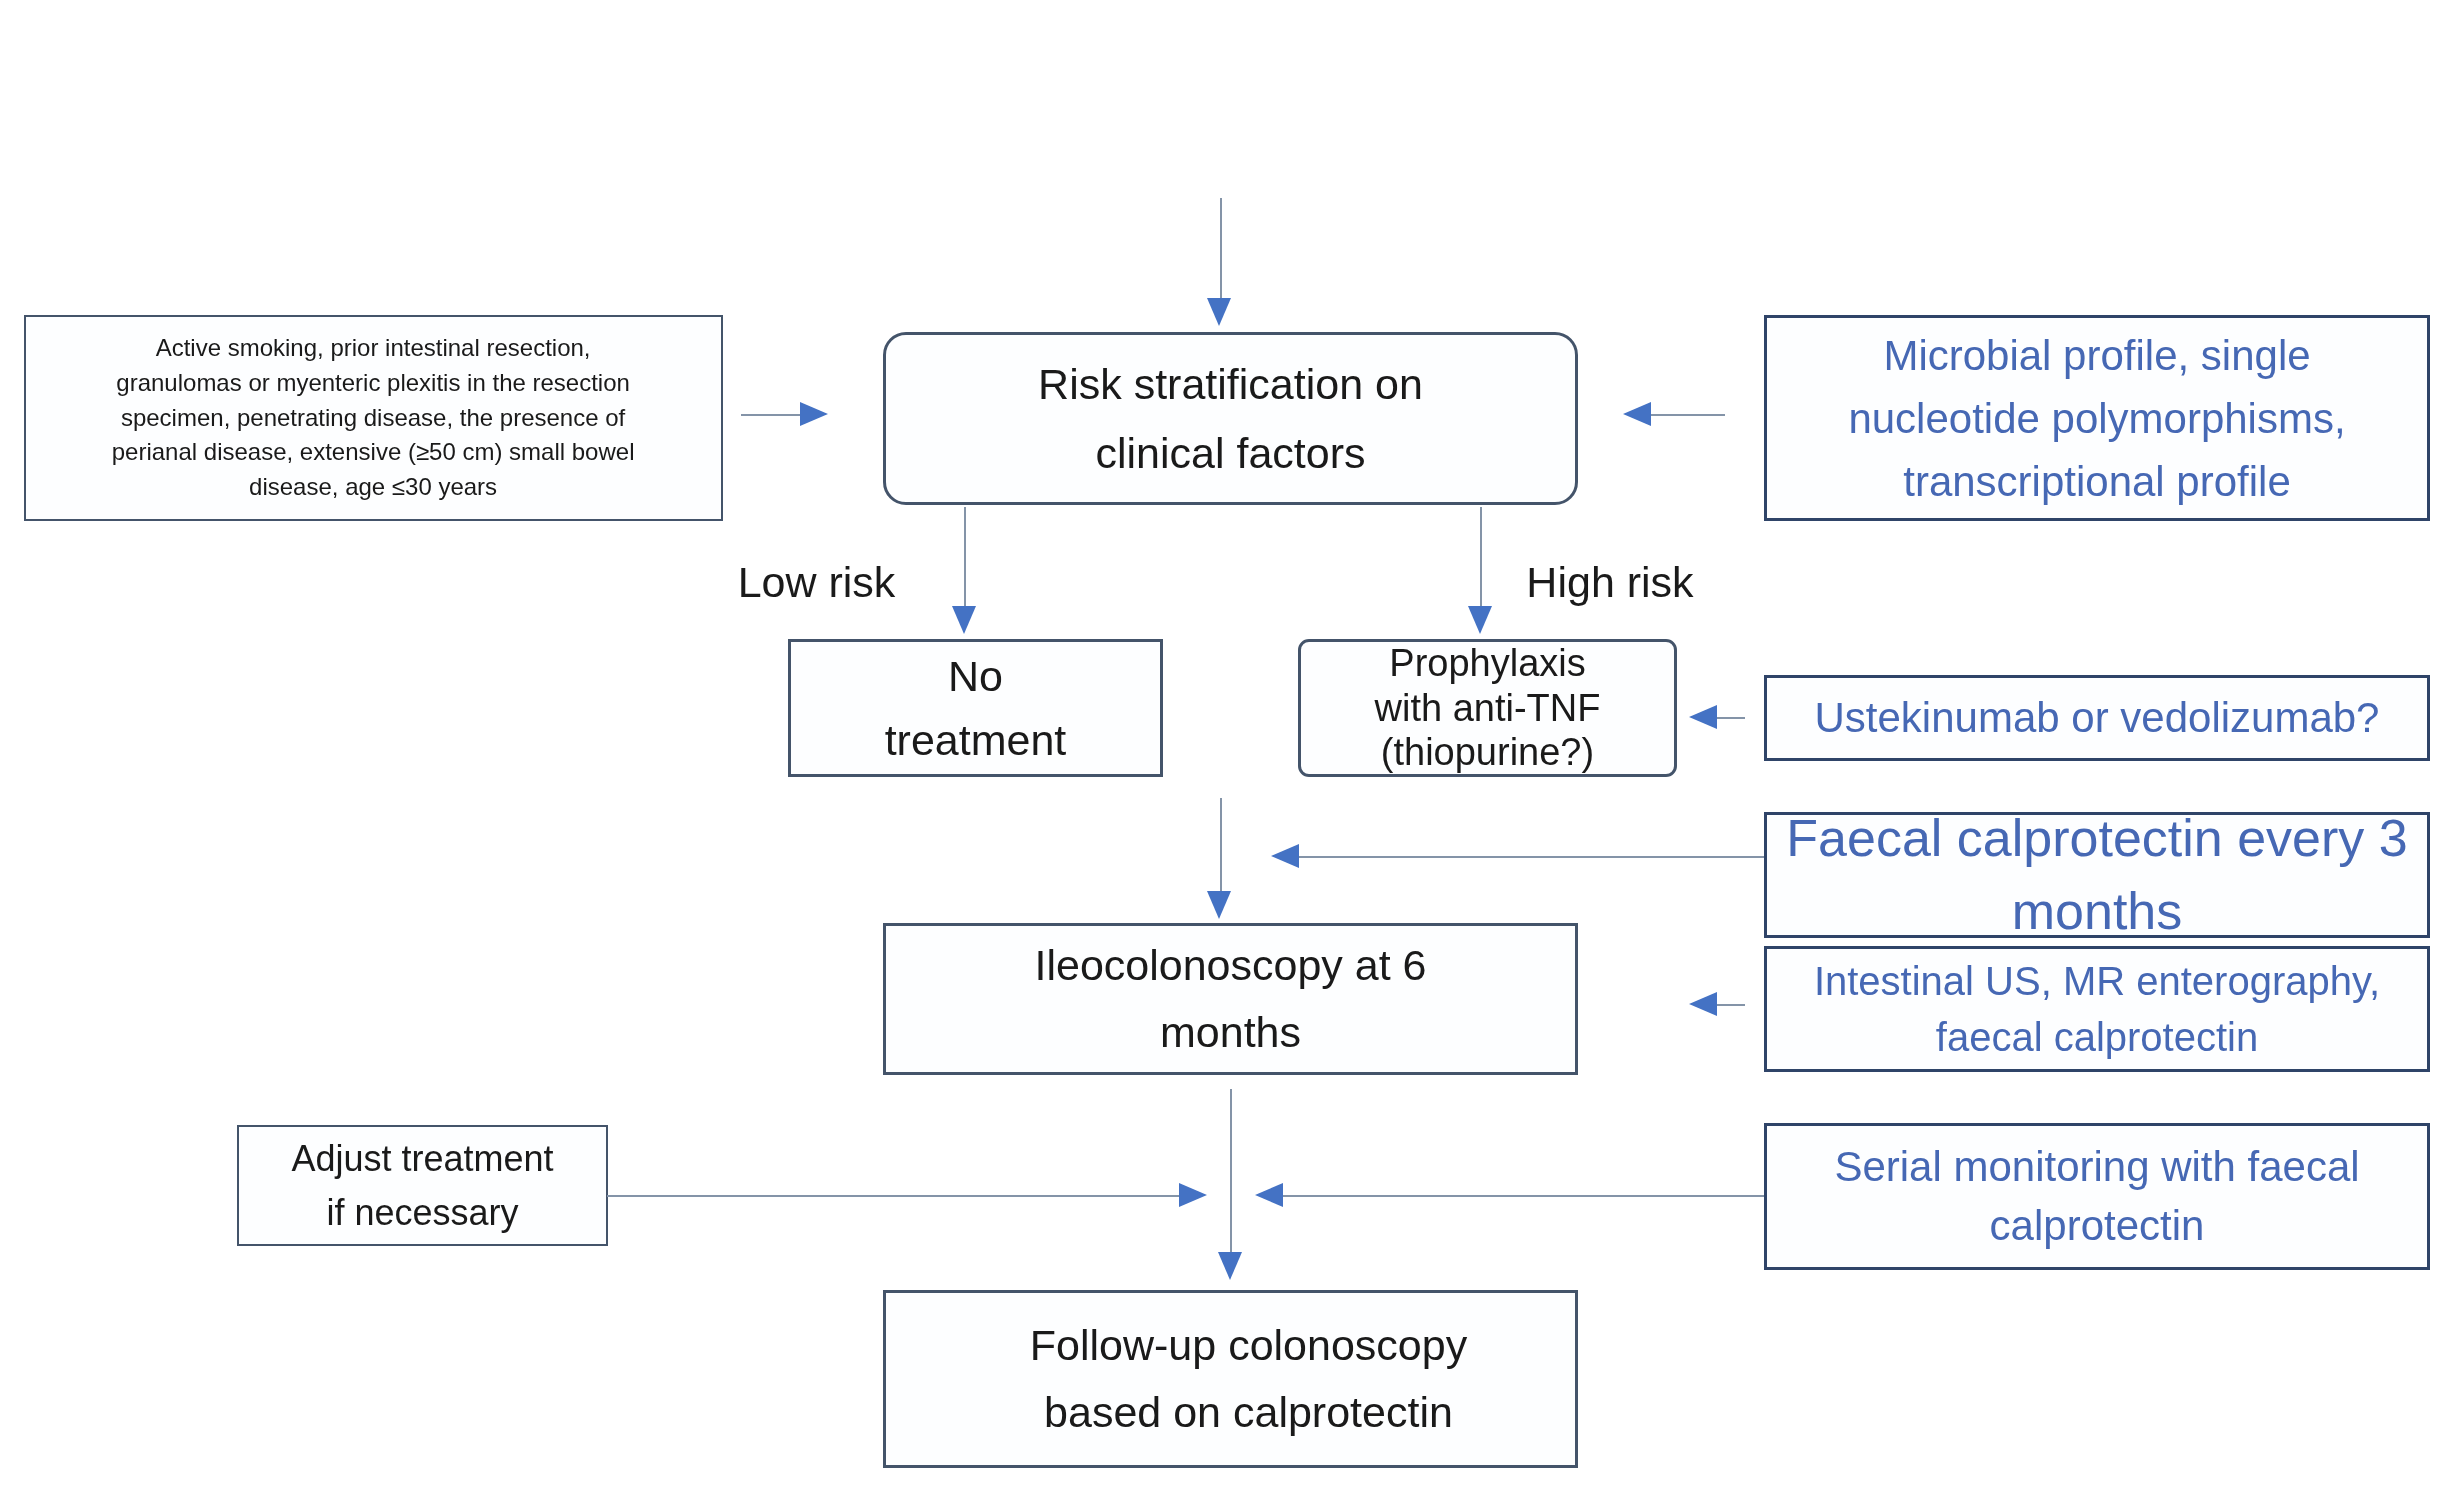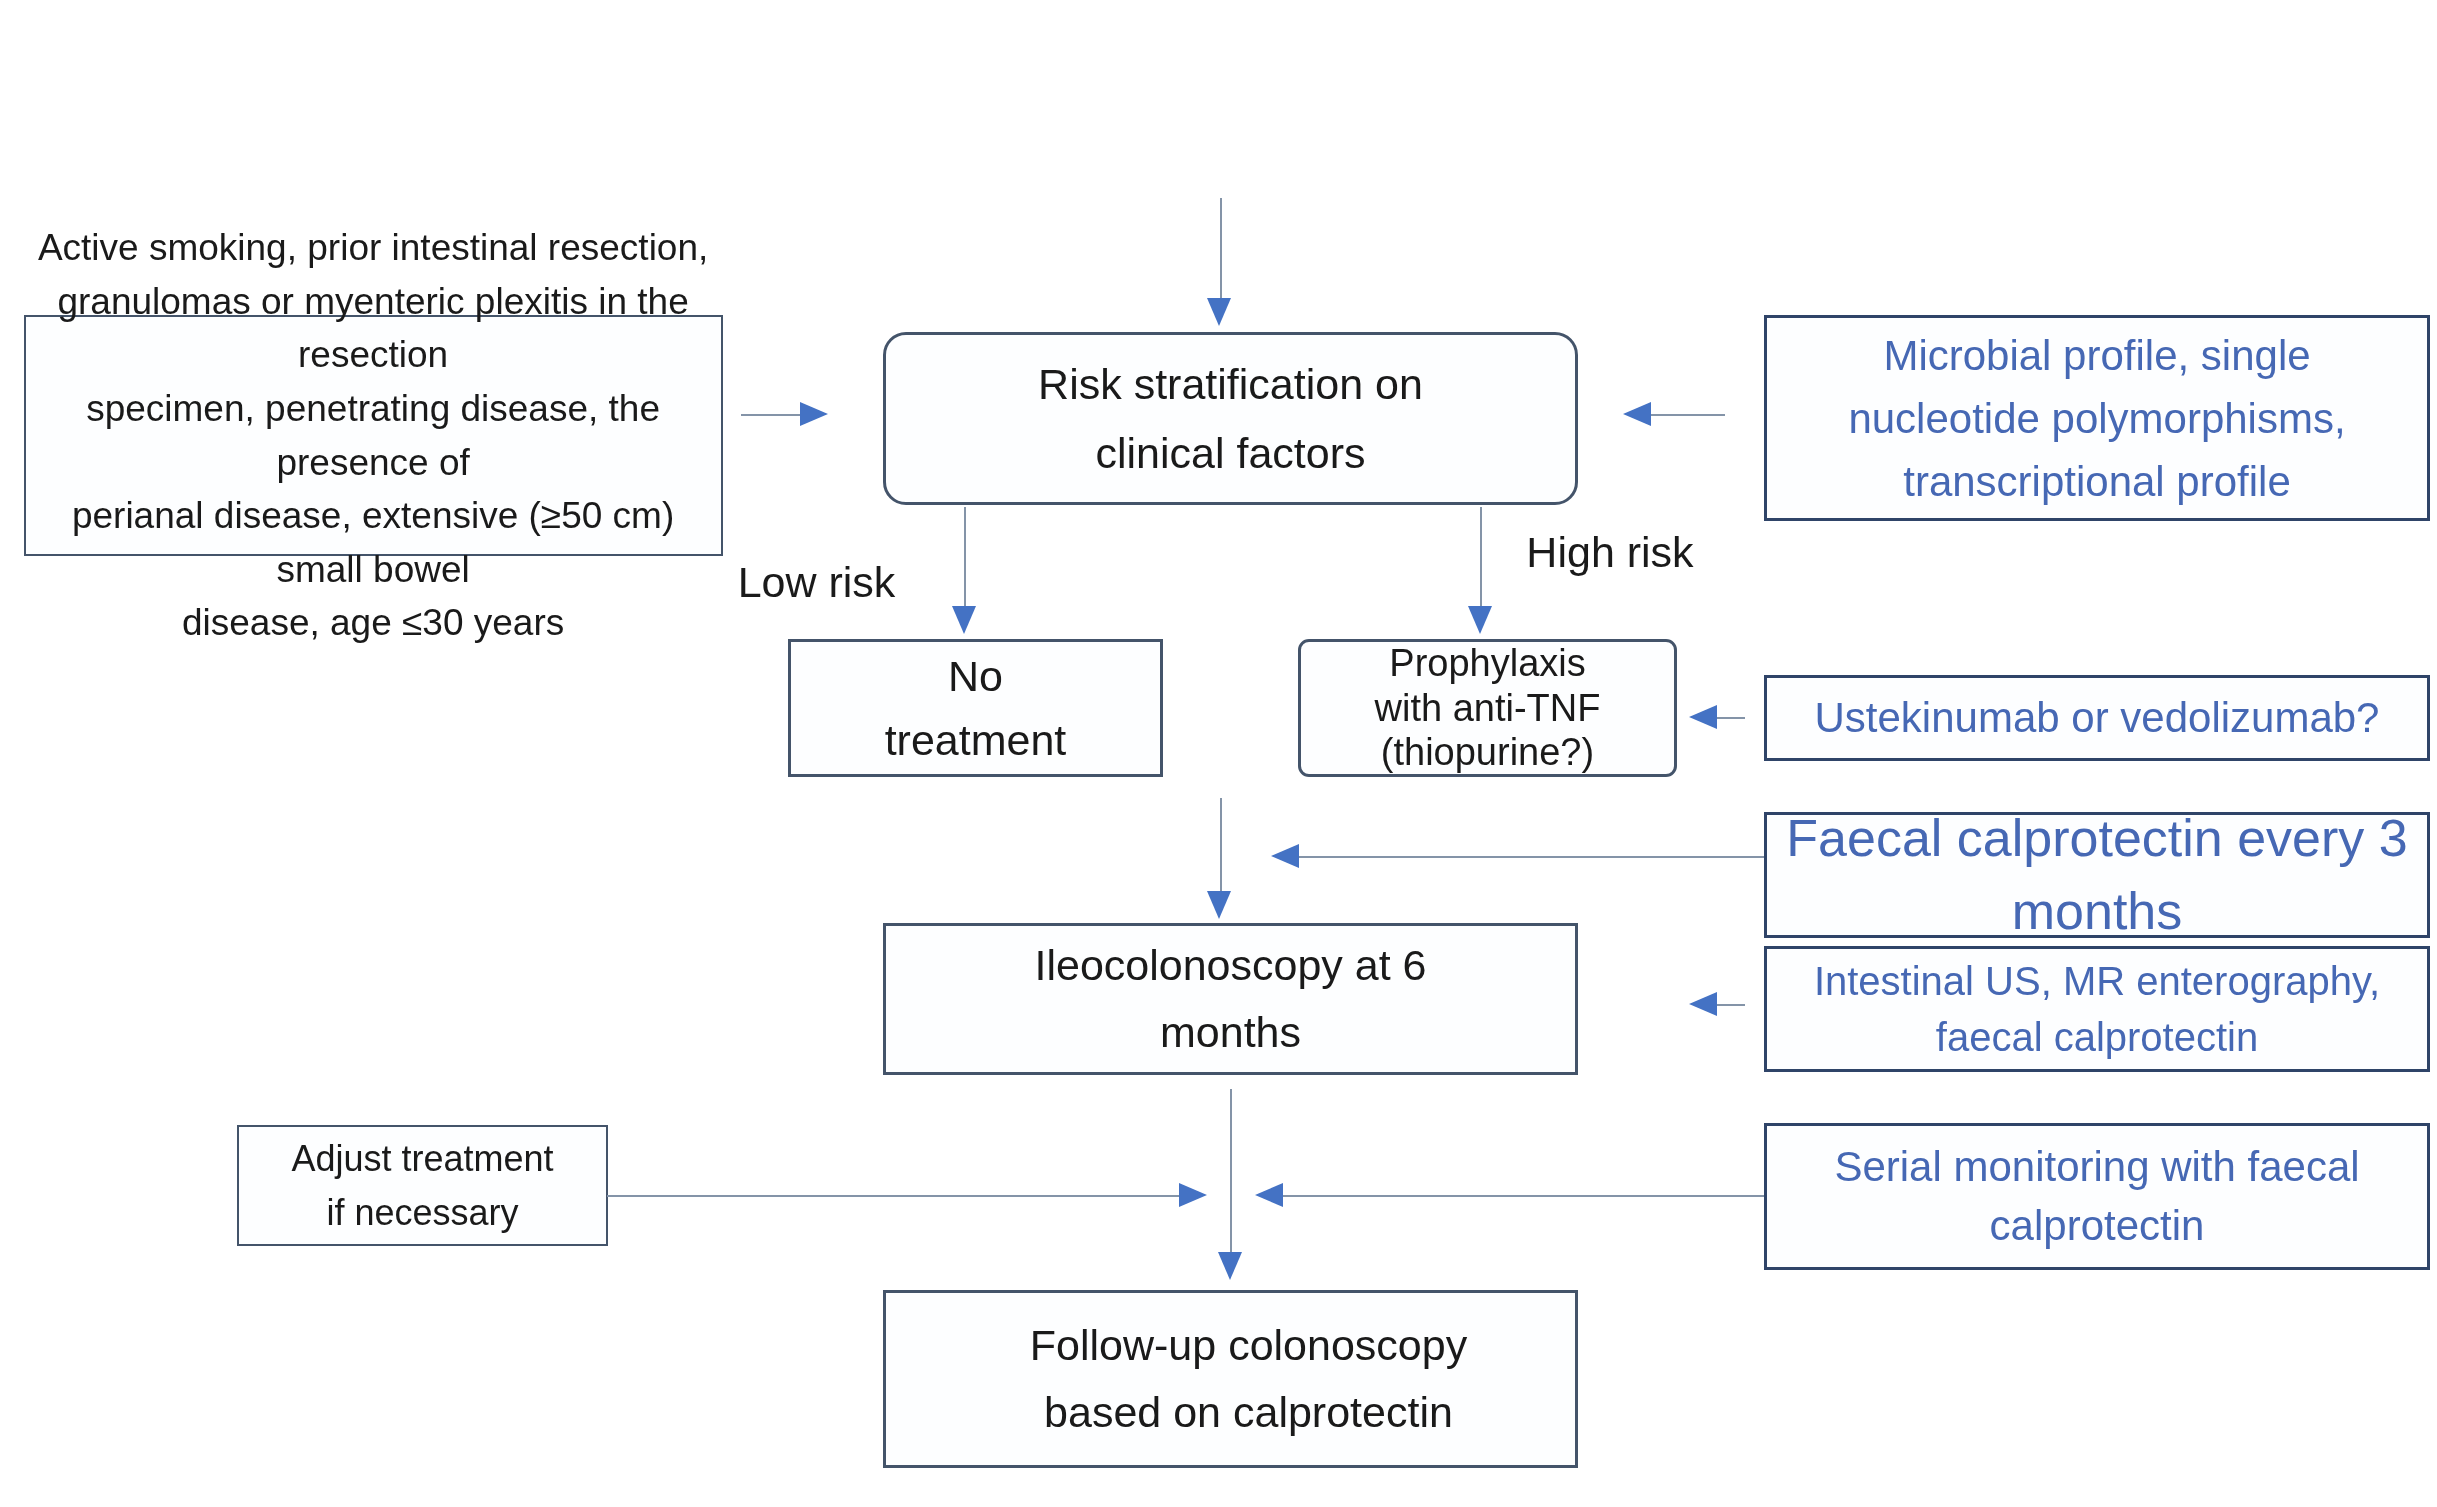--- a/index.html
+++ b/index.html
@@ -39,21 +39,21 @@
     border-top:12.8px solid transparent;border-bottom:12.8px solid transparent;
     border-left:28px solid var(--arrowhead,#4472C4);
   }
 </style>
 </head>
 <body>
 
 <div class="stage">
 
 
-  <div class="box" style="left:23.6px;top:315px;width:699px;height:241px;font-size:37px;line-height:1.45;border-width:2.7px;">
+  <div class="box" style="left:23.6px;top:315px;width:699px;height:206px;font-size:24px;line-height:1.45;border-width:2.7px;">
     <span>Active smoking, prior intestinal resection,
 granulomas or myenteric plexitis in the resection
 specimen, penetrating disease, the presence of
 perianal disease, extensive (≥50 cm) small bowel
 disease, age ≤30 years</span>
   </div>
 
   <div class="box" style="left:883px;top:332px;width:695px;height:173px;font-size:43px;line-height:1.6;border-radius:23px;">
     <span>Risk stratification on
 clinical factors</span>
@@ -62,21 +62,21 @@
   <div class="box blue" style="left:1764px;top:315px;width:666px;height:206px;font-size:42px;line-height:1.5;">
     <span>Microbial profile, single
 nucleotide polymorphisms,
 transcriptional profile</span>
   </div>
 
   <div class="flabel" style="left:722px;top:555px;width:189px;height:54px;font-size:43px;">
     <span>Low risk</span>
   </div>
 
-  <div class="flabel" style="left:1509px;top:525px;width:202px;height:54px;font-size:43px;">
+  <div class="flabel" style="left:1509px;top:555px;width:202px;height:54px;font-size:43px;">
     <span>High risk</span>
   </div>
 
   <div class="box" style="left:788px;top:639px;width:375px;height:138px;font-size:43px;line-height:1.5;">
     <span>No
 treatment</span>
   </div>
 
   <div class="box" style="left:1298px;top:639px;width:379px;height:138px;font-size:38px;line-height:1.18;border-radius:11px;">
     <span>Prophylaxis

